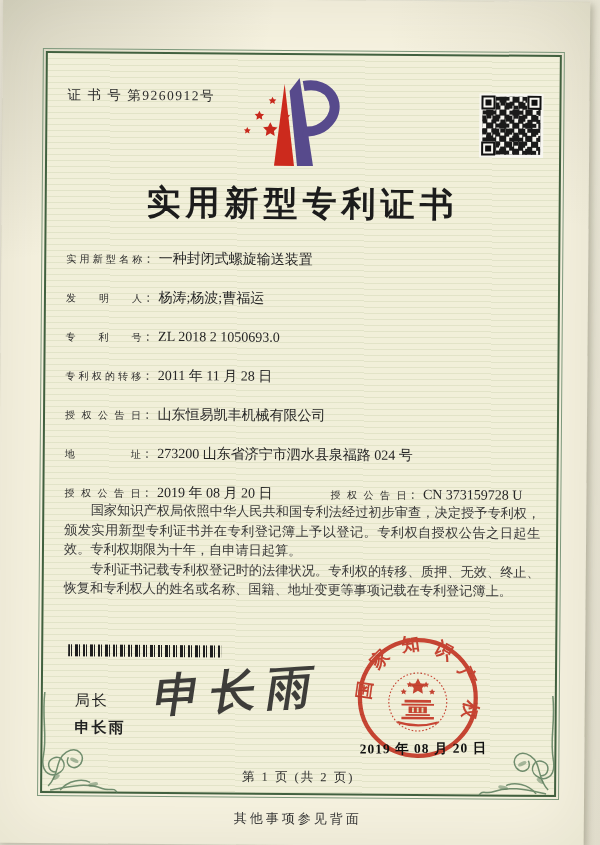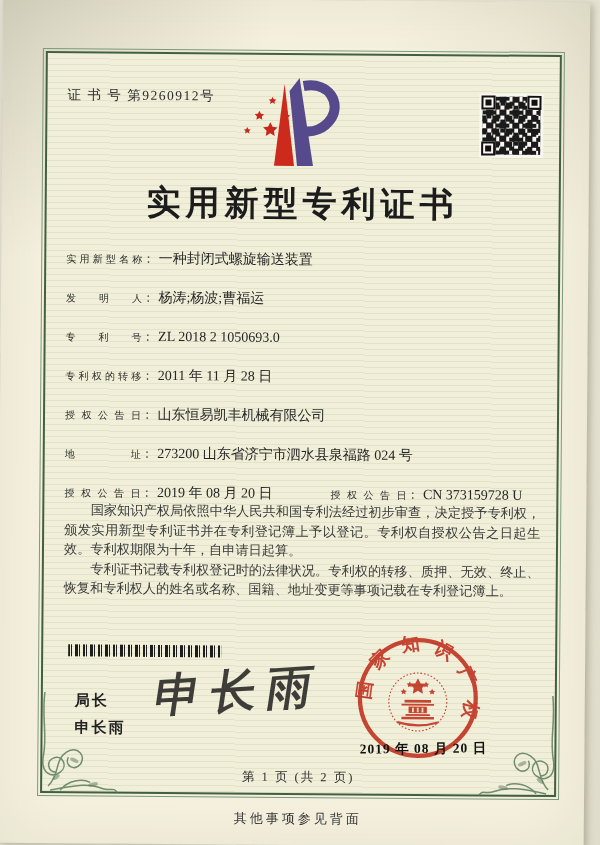--- a/index.html
+++ b/index.html
@@ -44,21 +44,21 @@
   .pair{display:inline-block;}
   .pair.first{width:262px;}
   
   .paras{position:absolute;left:20px;top:447px;width:476px;font-size:13.2px;line-height:19.5px;
          color:#3a3a3a;text-align:justify;}
   .paras p{margin:0;text-indent:2em;}
   
   .barcode{position:absolute;left:25px;top:591px;width:153px;height:12px;
          background:repeating-linear-gradient(90deg,#1e1e1e 0 2px,transparent 2px 3px,#1e1e1e 3px 4px,
                     transparent 4px 7px,#1e1e1e 7px 10px,transparent 10px 11px,#1e1e1e 11px 12px,transparent 12px 15px);}
-  .director-title{position:absolute;left:32px;top:638px;font-size:15px;font-weight:700;color:#232323;letter-spacing:2px;text-align:right;}
+  .director-title{position:absolute;left:32px;top:638px;font-size:15px;font-weight:400;color:#232323;letter-spacing:2px;text-align:right;}
   .director-name{position:absolute;left:32px;top:665px;font-size:15px;font-weight:600;color:#232323;letter-spacing:2px;}
   .signature{position:absolute;left:112px;top:606px;font-size:46px;font-weight:700;color:#1f1f1f;
          letter-spacing:10px;opacity:.85;transform:rotate(-4deg) skewX(-12deg);white-space:nowrap;}
   .seal{position:absolute;left:312px;top:579px;width:126px;height:126px;mix-blend-mode:multiply;opacity:.92;}
   .seal-date{position:absolute;left:298px;top:684px;width:166px;text-align:center;
          font-size:13.5px;font-weight:700;color:#111;letter-spacing:1px;transform:rotate(-1deg);}
   .page-info{position:absolute;left:0;top:714px;width:100%;text-align:center;font-size:12.5px;color:#2e2e2e;letter-spacing:2px;}
   .back-note{position:absolute;left:40px;top:810px;width:522px;text-align:center;font-size:13px;color:#343434;letter-spacing:3px;}
   
   .corner{position:absolute;width:80px;height:114px;bottom:-5px;color:#5a7c5b;}

